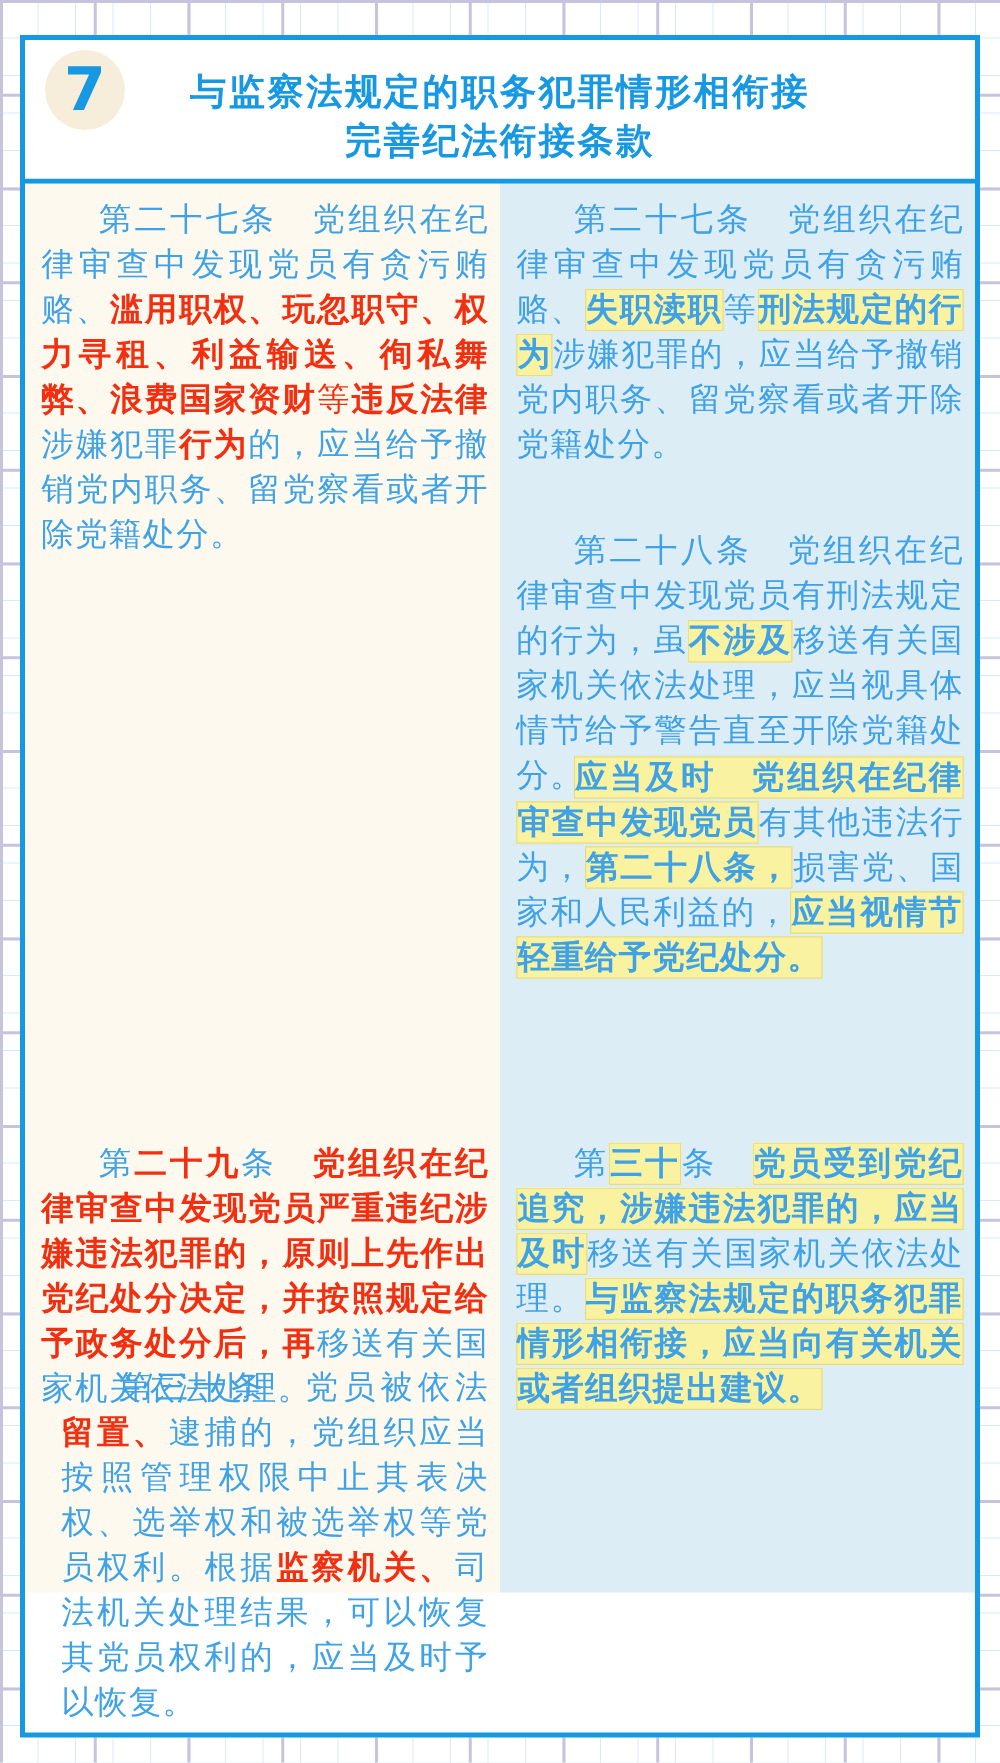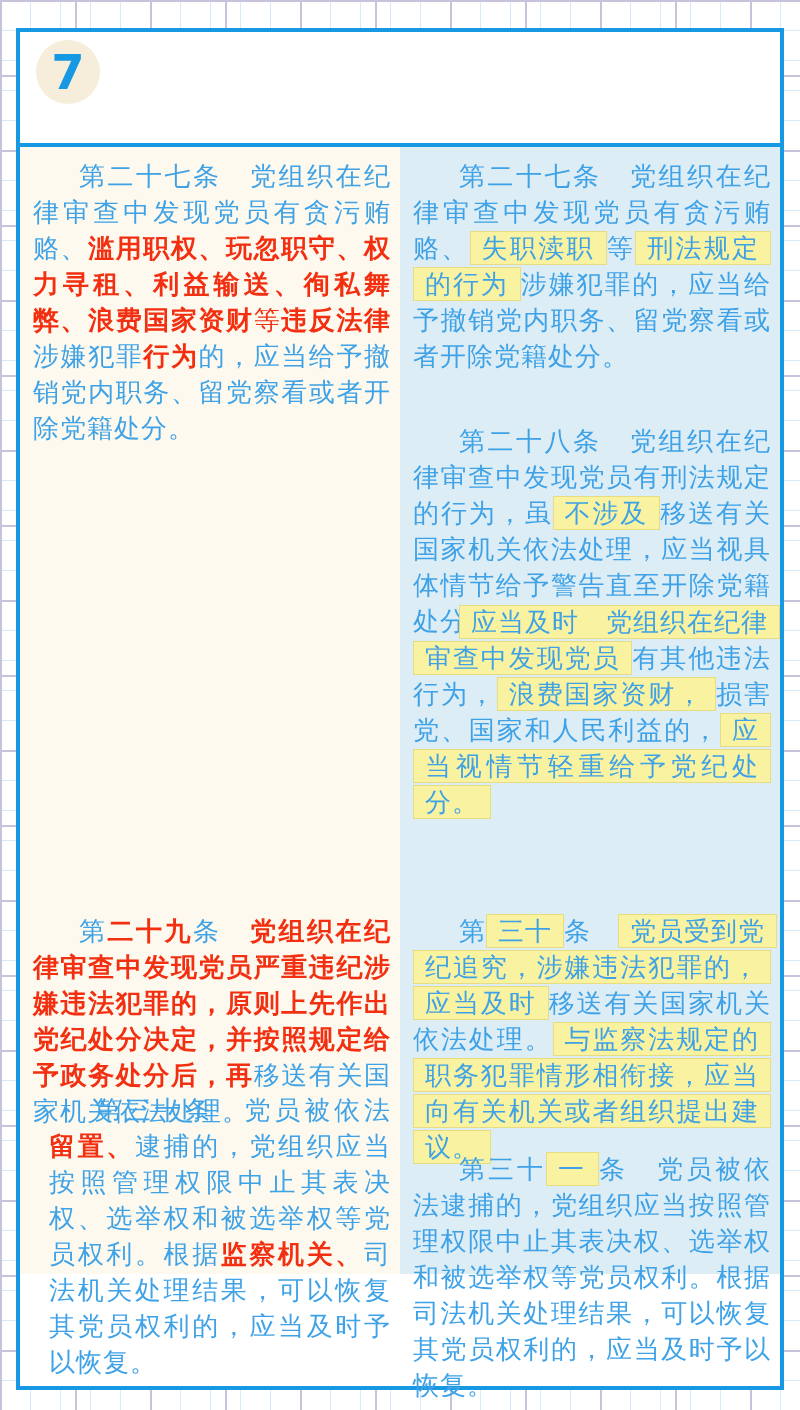--- a/index.html
+++ b/index.html
@@ -57,41 +57,45 @@
     color:var(--body-blue);
     text-align:justify;text-indent:46px;
   }
   .seg-b{color:var(--body-blue);}
   .seg-r{color:var(--red);font-weight:700;}
   .seg-rn{color:var(--red);}
   .seg-h{
     color:var(--body-blue);
     background:var(--hl);
     box-shadow:inset 0 0 0 1px var(--hl-border);
-    padding:2px 12px;
+    padding:2px 1px;
     -webkit-box-decoration-break:clone;
     box-decoration-break:clone;
+    font-weight:bold;
   }
 </style>
 </head>
 <body>
 
 <div class="card">
   <div class="card-header">
     <div class="badge">
       <span>7</span>
     </div>
+    <h1 class="title">
+      <span>与监察法规定的职务犯罪情形相衔接</span><br>
+      <span>完善纪法衔接条款</span>
+    </h1>
   </div>
   <div class="columns">
     <div class="col col-left" id="col-left">
         <p class="para" style="top: 11px;"><span class="seg-b">第二十七条　党组织在纪律审查中发现党员有贪污贿赂、</span><span class="seg-r">滥用职权、玩忽职守、权力寻租、利益输送、徇私舞弊、浪费国家资财</span><span class="seg-rn">等</span><span class="seg-r">违反法律</span><span class="seg-b">涉嫌犯罪</span><span class="seg-r">行为</span><span class="seg-b">的，应当给予撤销党内职务、留党察看或者开除党籍处分。</span></p>
         <p class="para" style="top: 766px;"><span class="seg-b">第</span><span class="seg-r">二十九</span><span class="seg-b">条　</span><span class="seg-r">党组织在纪律审查中发现党员严重违纪涉嫌违法犯罪的，原则上先作出党纪处分决定，并按照规定给予政务处分后，再</span><span class="seg-b">移送有关国家机关依法处理。</span></p>
         <p class="para" style="top: 945px; margin-left: 16px;"><span class="seg-b">第三十条　党员被依法</span><span class="seg-r">留置、</span><span class="seg-b">逮捕的，党组织应当按照管理权限中止其表决权、选举权和被选举权等党员权利。根据</span><span class="seg-r">监察机关、</span><span class="seg-b">司法机关处理结果，可以恢复其党员权利的，应当及时予以恢复。</span></p>
       </div>
     <div class="col col-right" id="col-right">
         <p class="para" style="top: 11px;"><span class="seg-b">第二十七条　党组织在纪律审查中发现党员有贪污贿赂、</span><span class="seg-h">失职渎职</span><span class="seg-b">等</span><span class="seg-h">刑法规定的行为</span><span class="seg-b">涉嫌犯罪的，应当给予撤销党内职务、留党察看或者开除党籍处分。</span></p>
         <p class="para" style="top: 276px;"><span class="seg-b">第二十八条　党组织在纪律审查中发现党员有刑法规定的行为，虽</span><span class="seg-h">不涉及</span><span class="seg-b">移送有关国家机关依法处理，应当视具体情节给予警告直至开除党籍处分。</span></p>
-        <p class="para" style="top: 457px;"><span class="seg-h">应当及时　党组织在纪律审查中发现党员</span><span class="seg-b">有其他违法行为，</span><span class="seg-h">浪费国家资财，</span><span class="seg-b">损害党、国家和人民利益的，</span><span class="seg-h">应当视情节轻重给予党纪处分。</span></p>
+        <p class="para" style="top: 457px;"><span class="seg-h">应当及时　党组织在纪律审查中发现党员</span><span class="seg-b">有其他违法行为，</span><span class="seg-h">第二十八条，</span><span class="seg-b">损害党、国家和人民利益的，</span><span class="seg-h">应当视情节轻重给予党纪处分。</span></p>
         <p class="para" style="top: 766px;"><span class="seg-b">第</span><span class="seg-h">三十</span><span class="seg-b">条　</span><span class="seg-h">党员受到党纪追究，涉嫌违法犯罪的，应当及时</span><span class="seg-b">移送有关国家机关依法处理。</span><span class="seg-h">与监察法规定的职务犯罪情形相衔接，应当向有关机关或者组织提出建议。</span></p>
-        <p class="para" style="top: 1004px;"><span class="seg-b">第三十</span><span class="seg-h">一</span><span class="seg-b">条　党员被依法逮捕的，党组织应当按照管理权限中止其表决权、选举权和被选举权等党员权利。根据司法机关处理结果，可以恢复其党员权利的，应当及时予以恢复。</span></p>
       </div>
   </div>
 </div>
 
 </body></html>

